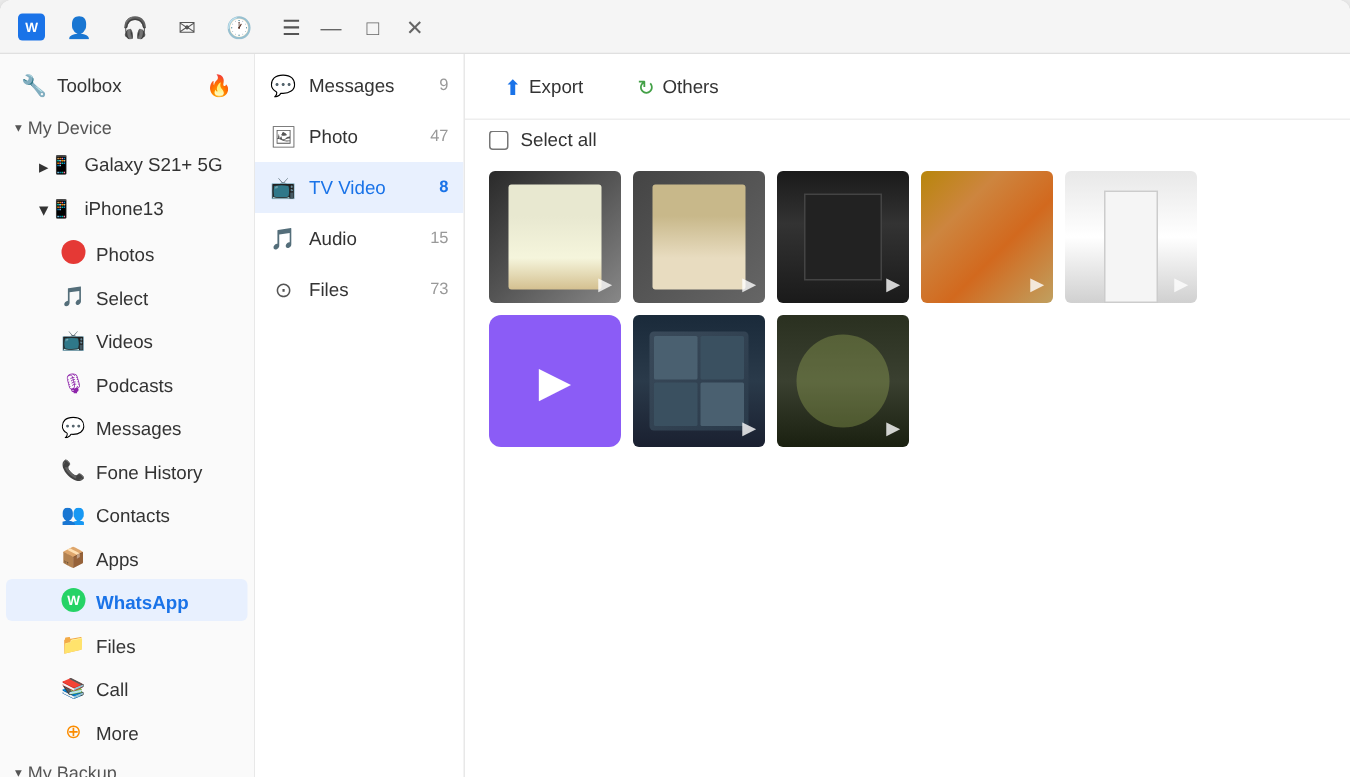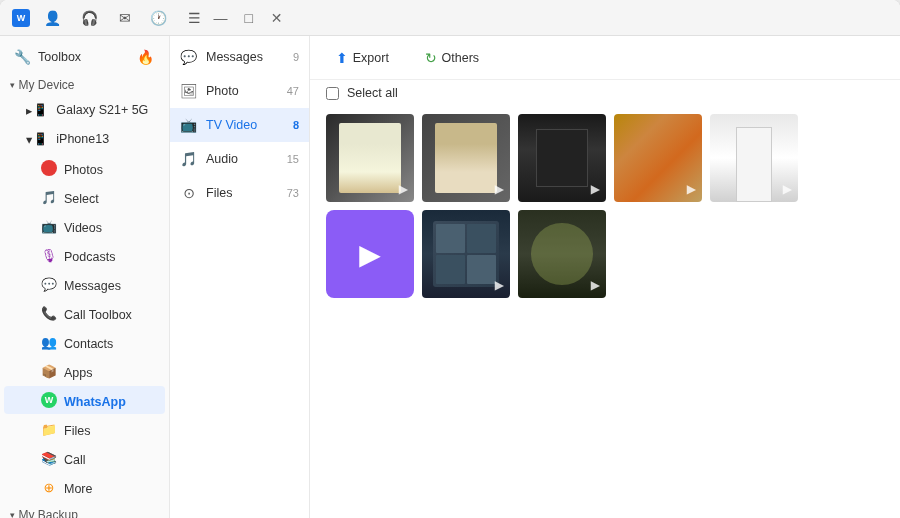--- a/index.html
+++ b/index.html
@@ -149,21 +149,21 @@
         <span>Podcasts</span>
       </div>
 
       <div class="sidebar-item indent-2">
         <span class="item-icon" style="color:#43a047;font-size:13px;">💬</span>
         <span>Messages</span>
       </div>
 
       <div class="sidebar-item indent-2">
         <span class="item-icon" style="color:#43a047;font-size:13px;">📞</span>
-        <span>Call Toolbox</span>
+        <span>Fone History</span>
       </div>
 
       <div class="sidebar-item indent-2">
         <span class="item-icon" style="font-size:13px;">👥</span>
         <span>Contacts</span>
       </div>
 
       <div class="sidebar-item indent-2">
         <span class="item-icon" style="color:#1a73e8;font-size:13px;">📦</span>
         <span>Apps</span>

